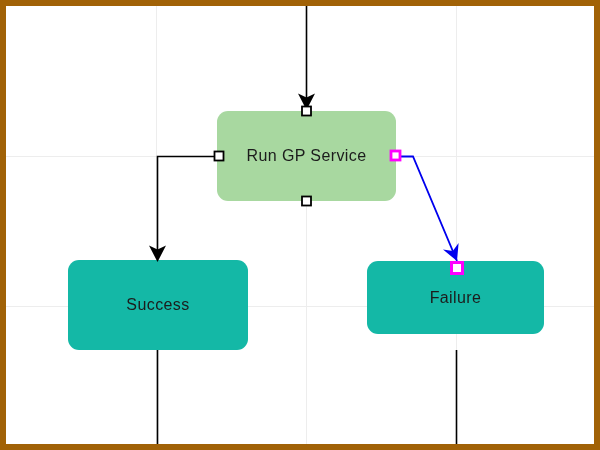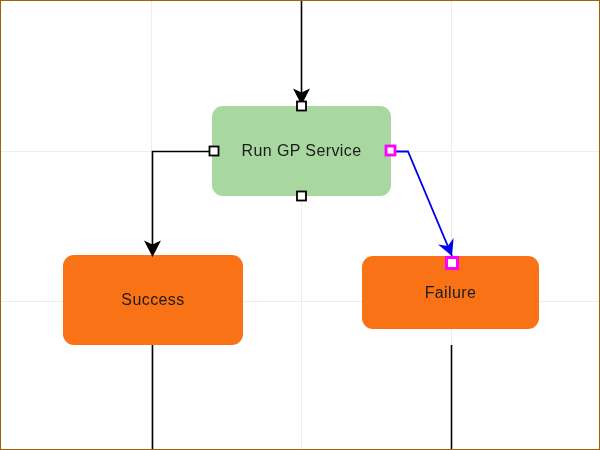--- a/index.html
+++ b/index.html
@@ -1,21 +1,21 @@
 <!DOCTYPE html>
 <html><head>
 <meta charset="utf-8">
 <style>
   html, body { margin: 0; padding: 0; background: #ffffff; }
   .canvas {
     position: relative;
     width: 600px;
     height: 450px;
     box-sizing: border-box;
-    border: 1px solid #a16207;
+    border: 6px solid #a16207;
     background: #ffffff;
     overflow: hidden;
     font-family: "Liberation Sans", sans-serif;
   }
   .layer {
     position: absolute;
     left: 0; top: 0;
     width: 600px; height: 450px;
   }
   .node {
@@ -24,21 +24,21 @@
     display: flex;
     align-items: center;
     justify-content: center;
     font-size: 16px;
     color: #1c1c1c;
     letter-spacing: 0.4px;
     cursor: move;
     user-select: none;
   }
   .node-green  { background: #a8d8a0; }
-  .node-yellow { background: #f97316; text-align: center; }
+  .node-yellow { background: #14b8a6; text-align: center; }
   .node-label { pointer-events: none; }
 </style>
 </head>
 <body>
 
 <div class="canvas">
 
   <svg class="layer" width="600" height="450" viewBox="0 0 600 450">
     <g stroke="#ededed" stroke-width="1" shape-rendering="crispEdges">
       <line x1="150.5" y1="0" x2="150.5" y2="450"></line>

